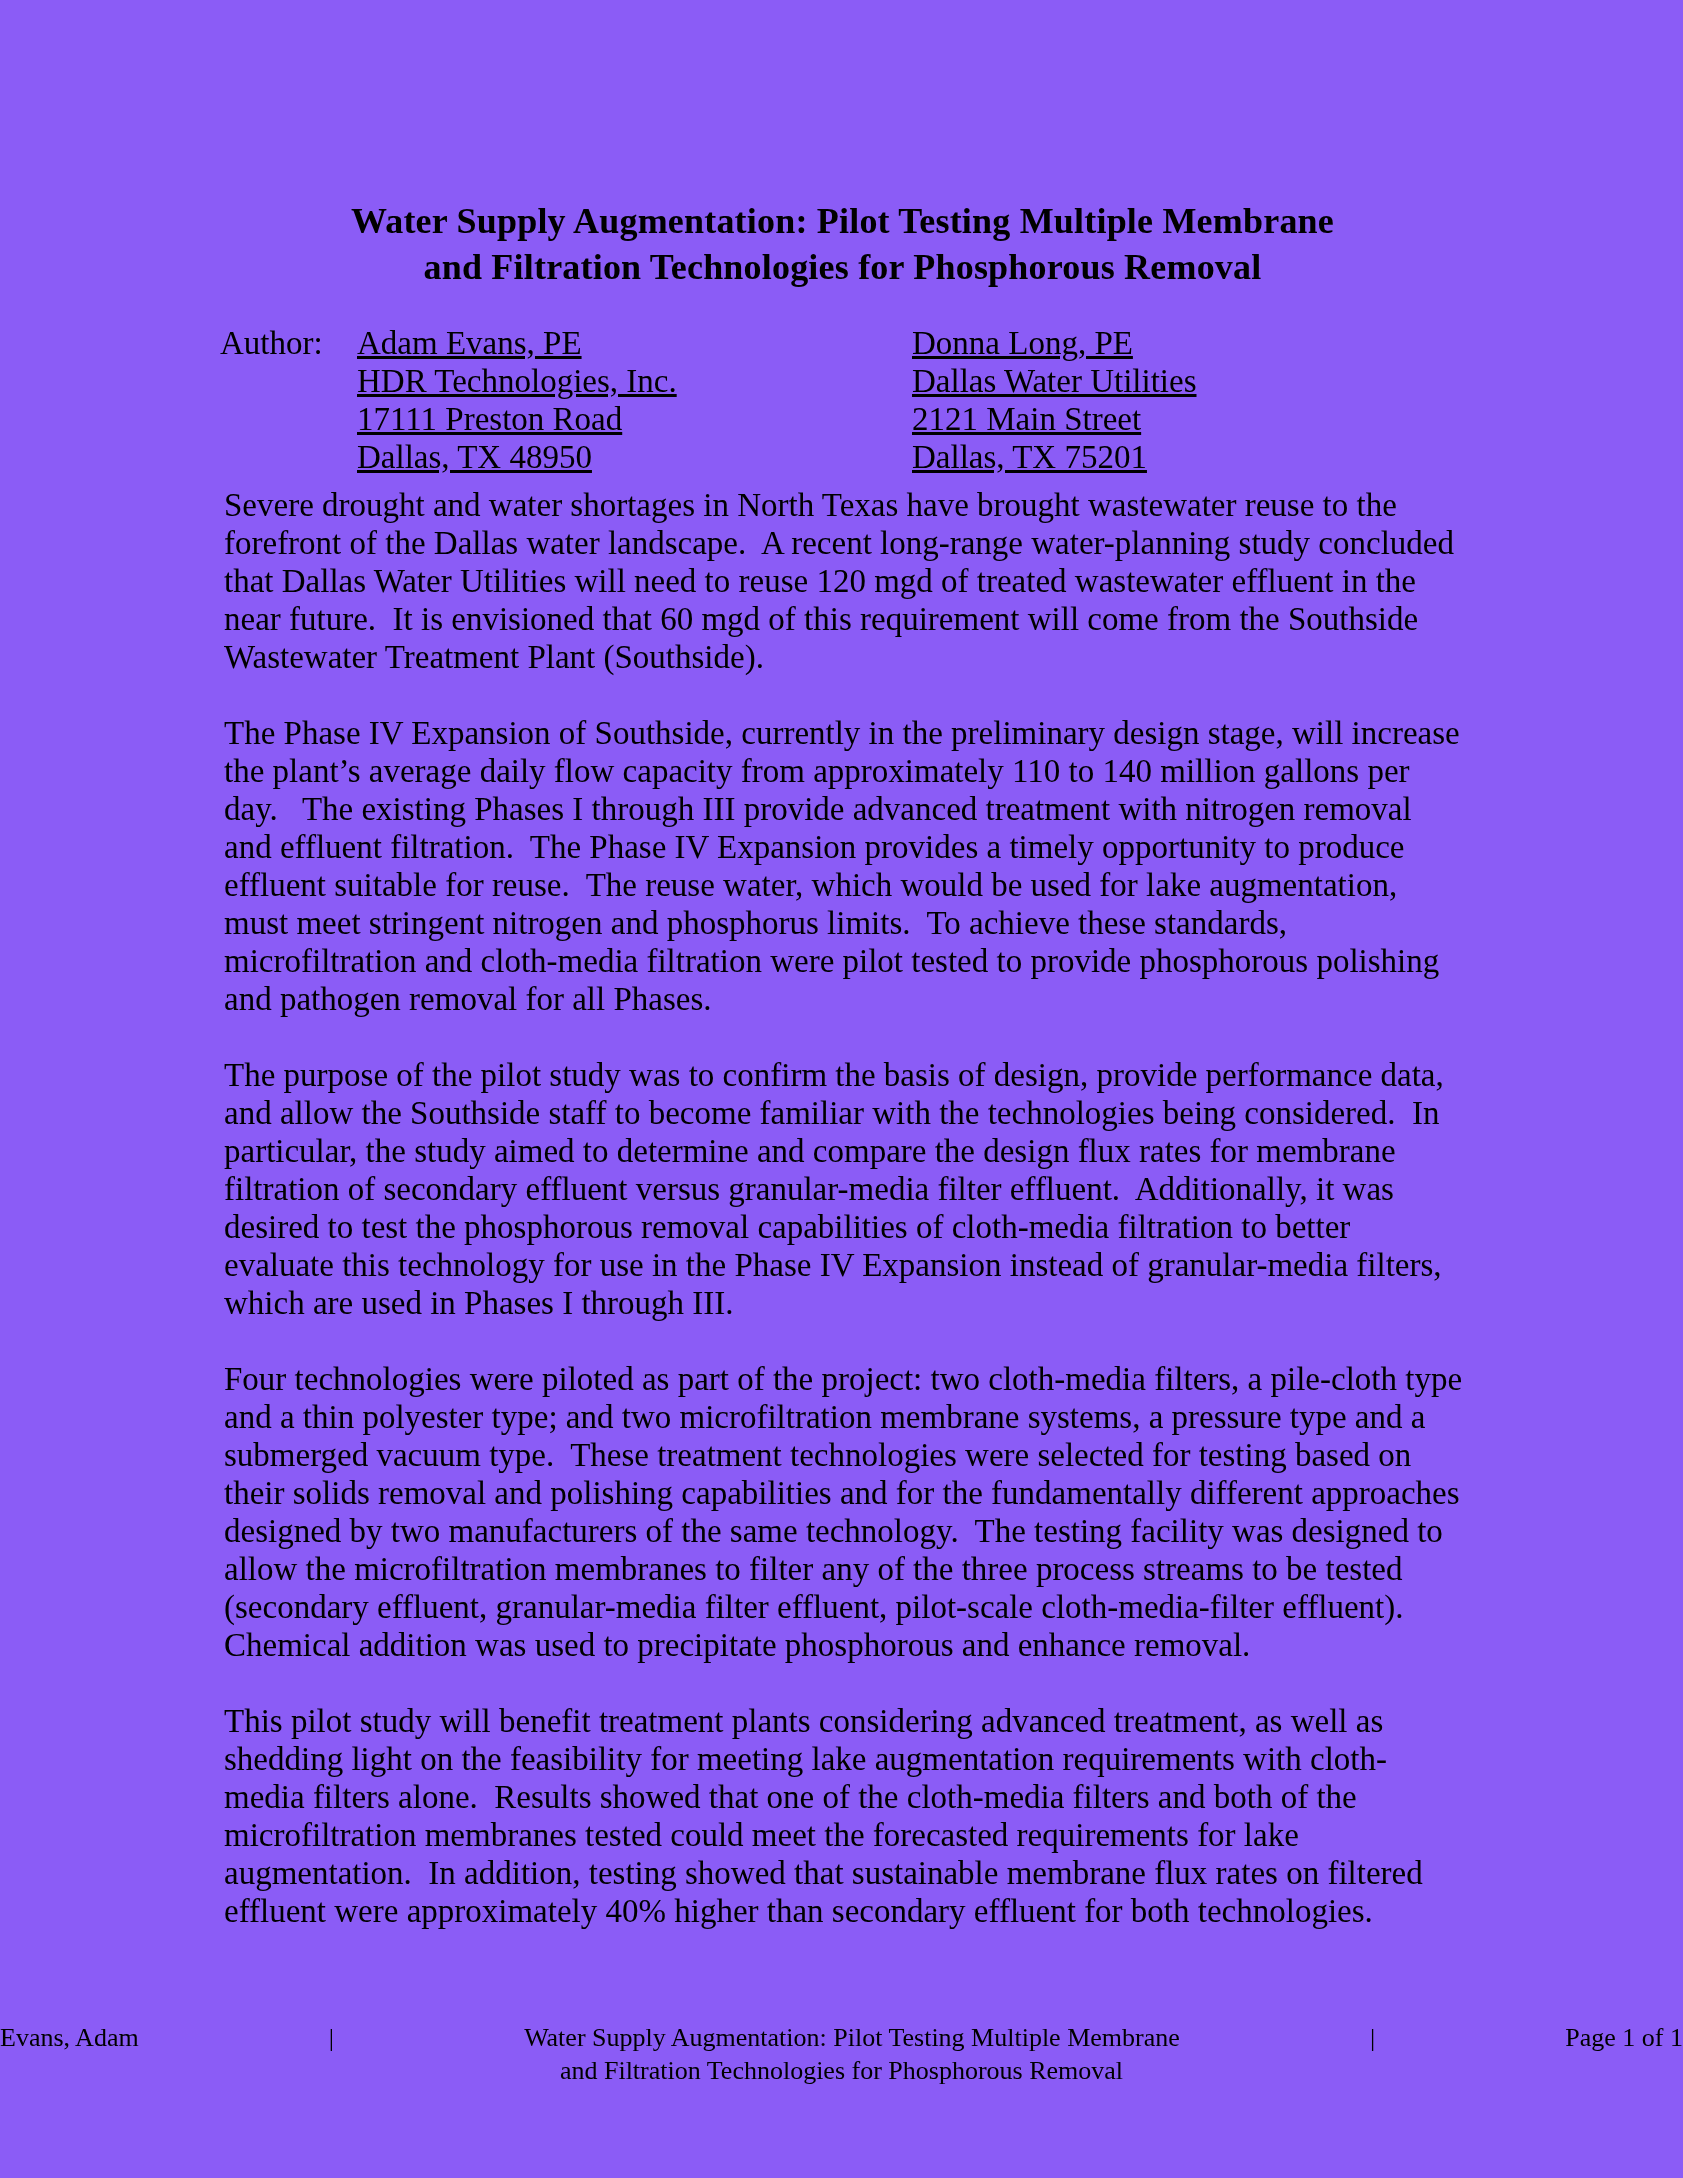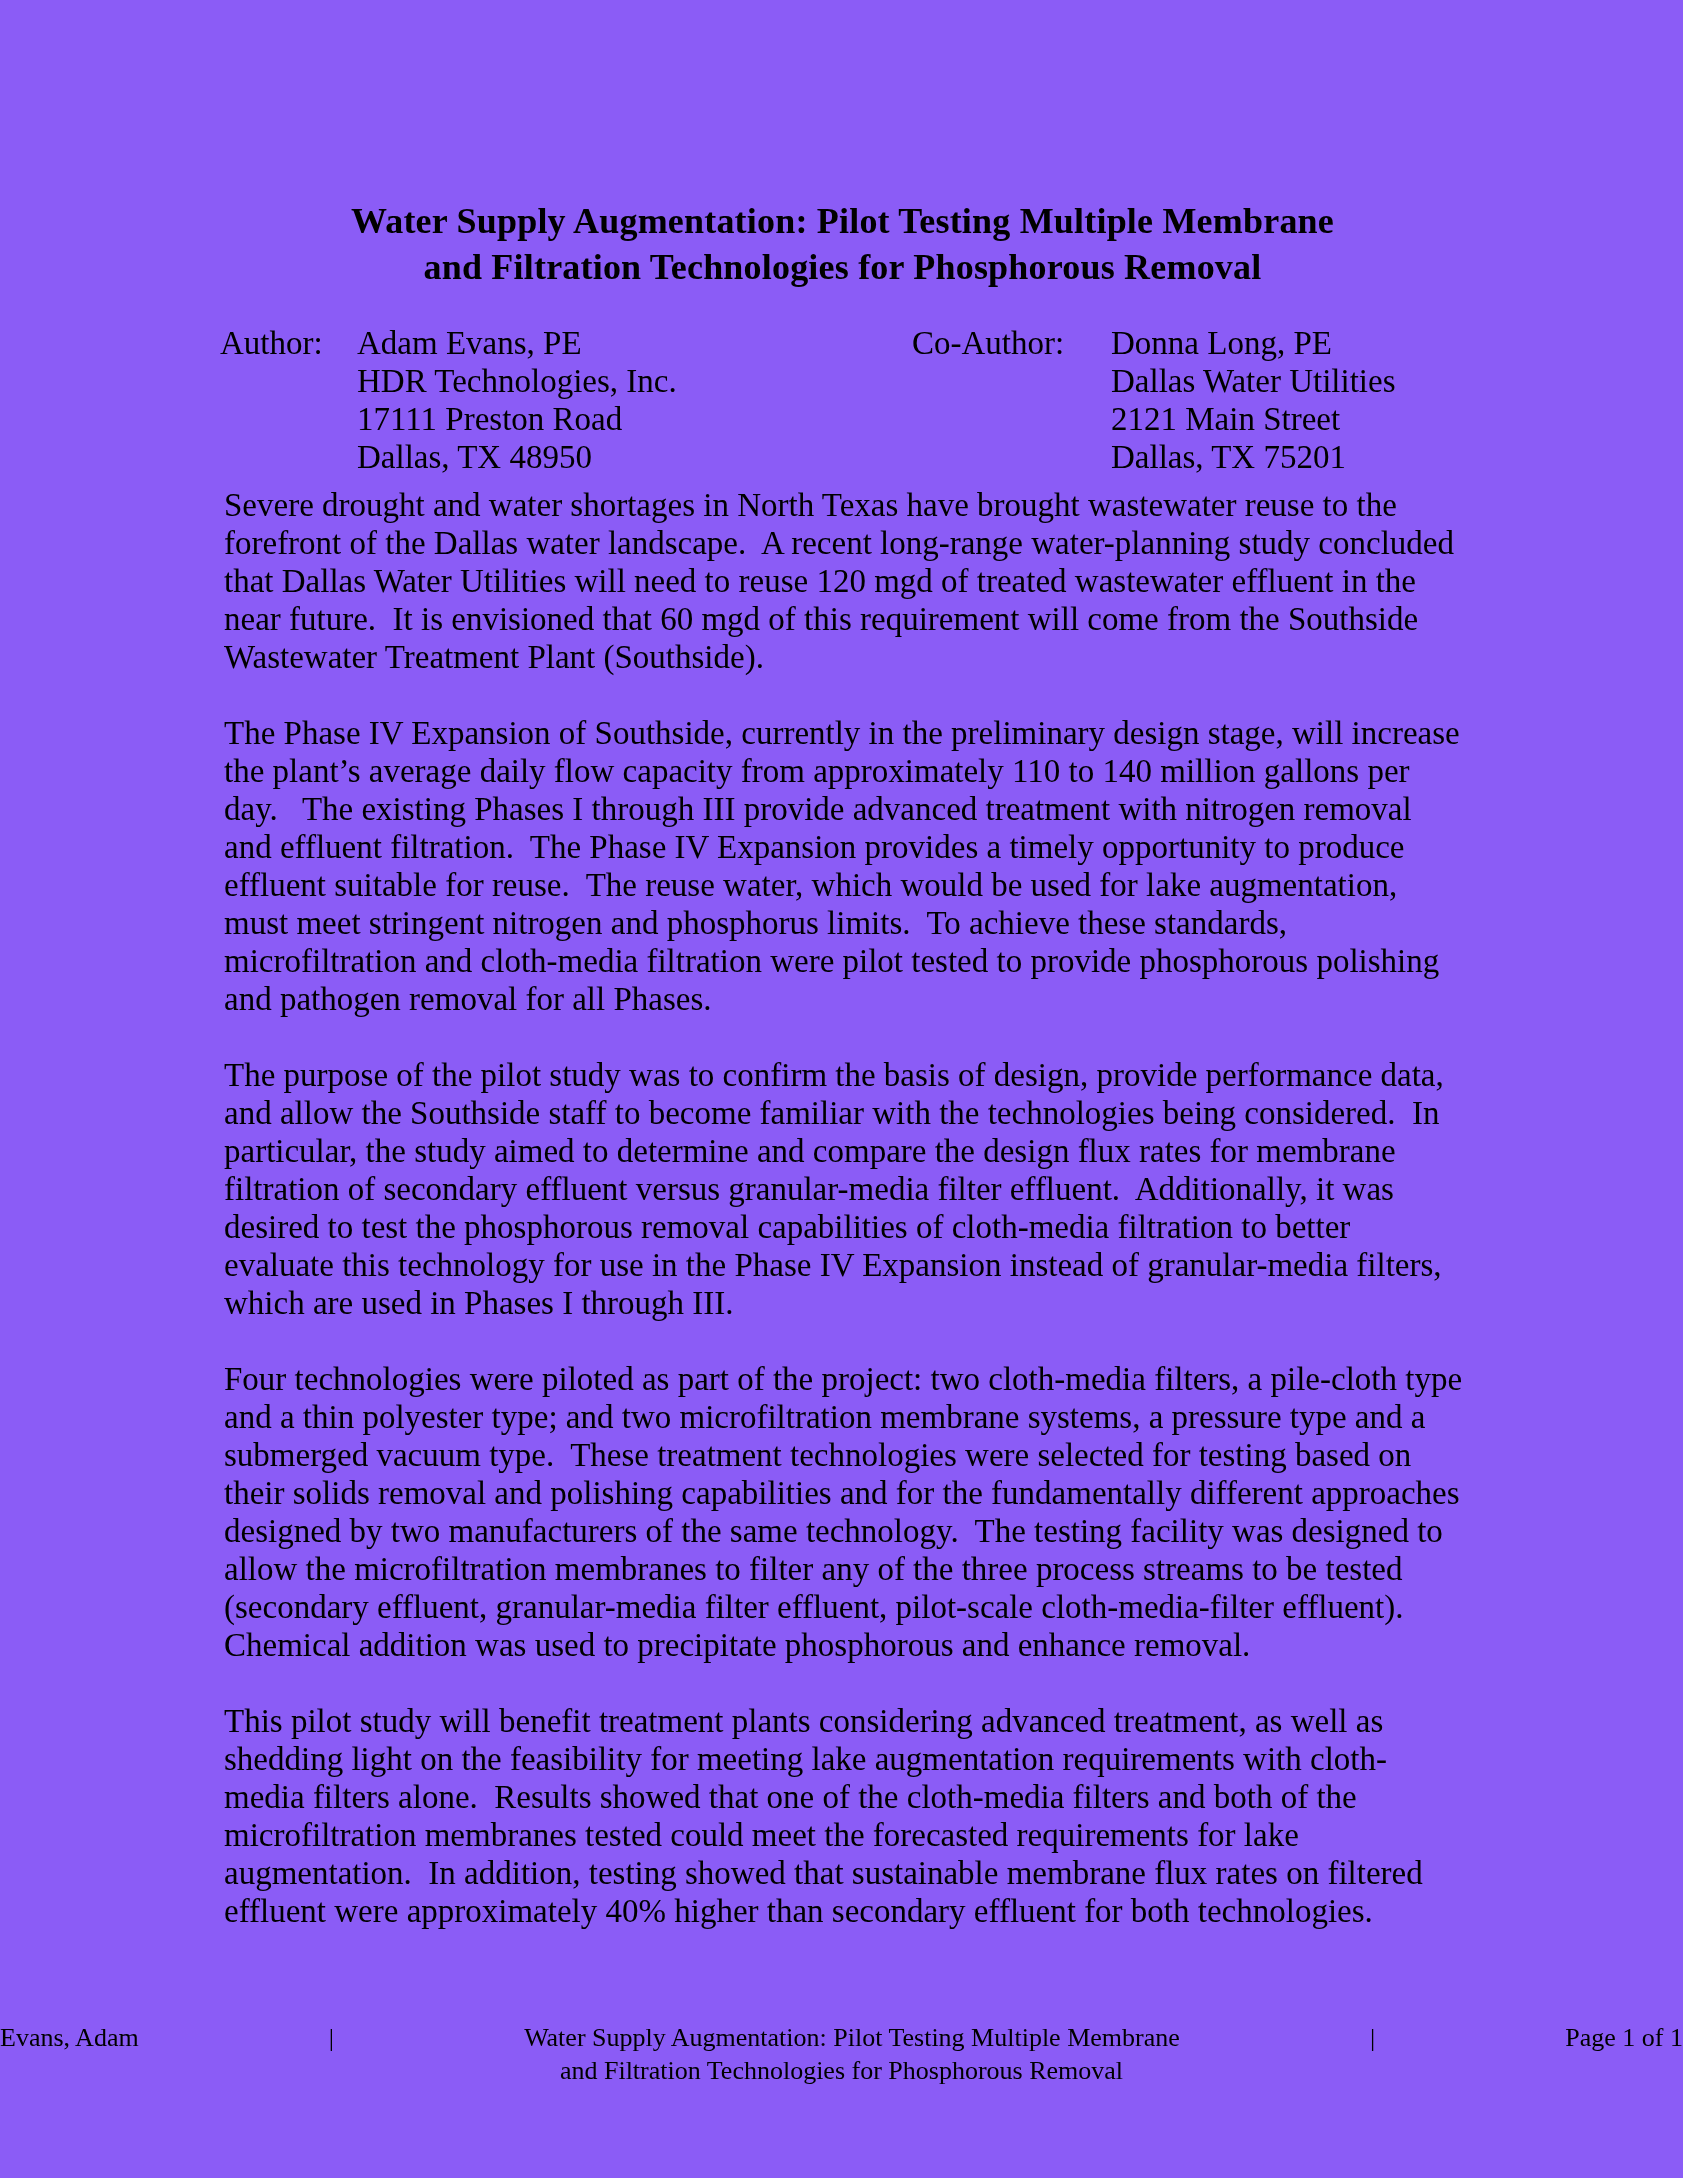--- a/index.html
+++ b/index.html
@@ -31,20 +31,21 @@
     grid-template-columns: 137px 555px 199px 1fr;
     margin-top: 34px;
     font-size: 33px;
     line-height: 38px;
   }
   .author-block .label {
     white-space: nowrap;
   }
   .addr-lines div {
     white-space: nowrap;
+    text-decoration: underline;
   }
   .abstract {
     margin-top: 10px;
   }
   .abstract p {
     font-size: 33px;
     line-height: 38px;
     margin: 0 0 38px 4px;
     white-space: pre-wrap;
     text-align: left;
@@ -76,21 +77,20 @@
   </div>
 
   <div class="author-block">
     <div class="label">Author:</div>
     <div class="addr-lines">
       <div>Adam Evans, PE</div>
       <div>HDR Technologies, Inc.</div>
       <div>17111 Preston Road</div>
       <div>Dallas, TX 48950</div>
     </div>
-    <div class="label">Co-Author:</div>
     <div class="addr-lines">
       <div>Donna Long, PE</div>
       <div>Dallas Water Utilities</div>
       <div>2121 Main Street</div>
       <div>Dallas, TX 75201</div>
     </div>
   </div>
 
   <div class="abstract">
     <p>Severe drought and water shortages in North Texas have brought wastewater reuse to the forefront of the Dallas water landscape.  A recent long-range water-planning study concluded that Dallas Water Utilities will need to reuse 120 mgd of treated wastewater effluent in the near future.  It is envisioned that 60 mgd of this requirement will come from the Southside Wastewater Treatment Plant (Southside).</p>

